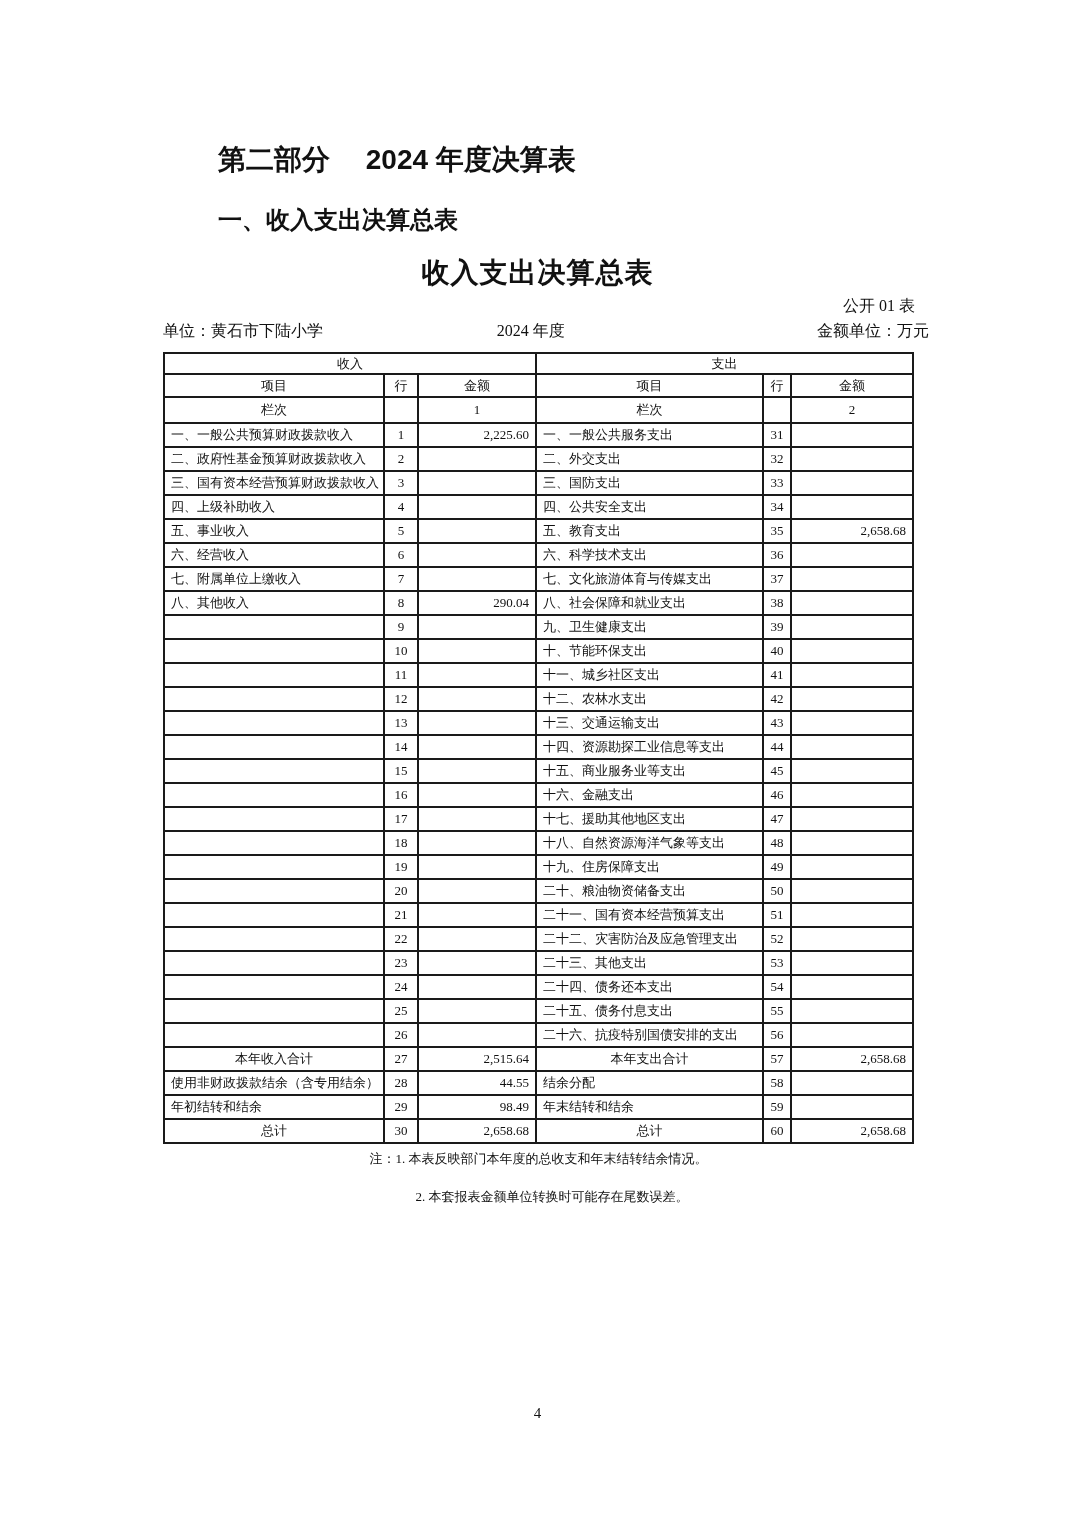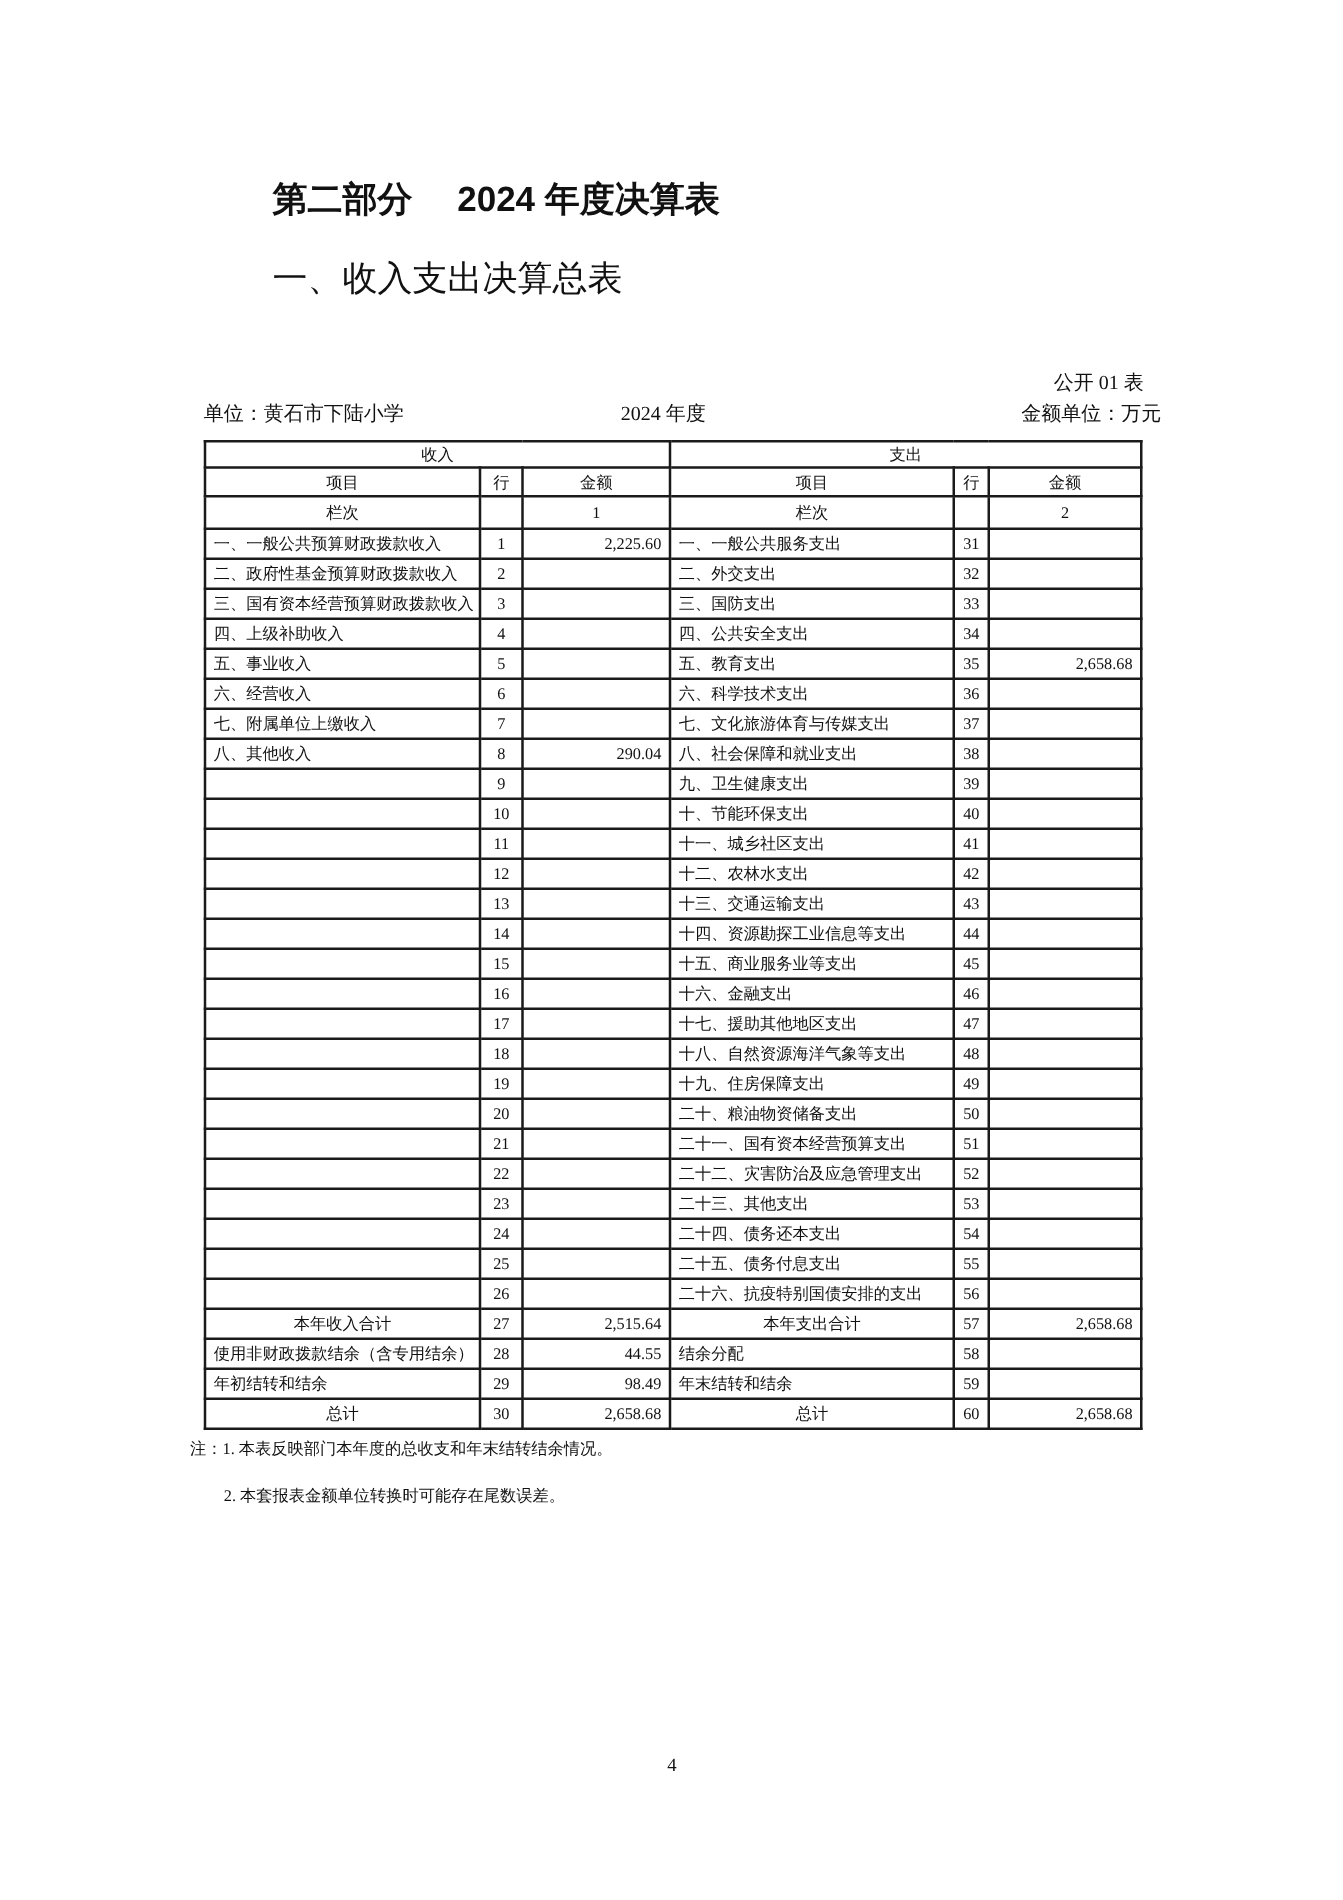--- a/index.html
+++ b/index.html
@@ -23,22 +23,22 @@
     font-family: "Liberation Sans", "DejaVu Sans", sans-serif;
     font-size: 28px;
     font-weight: bold;
     white-space: pre;
   }
   .section-title {
     position: absolute;
     left: 218px;
     top: 204px;
     font-family: "Liberation Sans", "DejaVu Sans", sans-serif;
-    font-size: 28px;
-    font-weight: normal;
+    font-size: 24px;
+    font-weight: bold;
     white-space: pre;
   }
   .table-title {
     position: absolute;
     left: 163px;
     width: 749px;
     top: 254px;
     text-align: center;
     font-family: "Liberation Sans", "DejaVu Sans", sans-serif;
     font-size: 28px;
@@ -87,43 +87,45 @@
   tr.drow  { height: 24px; padding-left: 12px; }
   table.fin th { text-align: center; }
   td.item   { text-align: left; }
   td.rownum { text-align: center; padding: 0 2px; }
   td.amount { text-align: right; padding-right: 8px; }
   td.lanci  { text-align: center; }
   td.emph   { font-weight: bold; text-align: center; margin-left: 44px; }
 
   .notes {
     position: absolute;
-    left: 152px;
+    left: 164px;
     top: 1150px;
     width: 749px;
     font-size: 13px;
+    text-align: center;
   }
   .note2 { margin-top: 20px; padding-left: 27px; }
 
   .page-number {
     position: absolute;
     left: 163px;
     width: 749px;
     top: 1405px;
     text-align: center;
     font-size: 15px;
   }
 </style>
 </head>
 <body>
 
 <div class="page">
 
   <div class="part-title">第二部分　 2024 年度决算表</div>
   <div class="section-title">一、收入支出决算总表</div>
+  <div class="table-title">收入支出决算总表</div>
   <div class="table-code">公开 01 表</div>
 
   <div class="meta-row">
     <span class="meta-left">单位：黄石市下陆小学</span>
     <span class="meta-center">2024 年度</span>
     <span class="meta-right">金额单位：万元</span>
   </div>
 
   <table class="fin">
     <colgroup>

